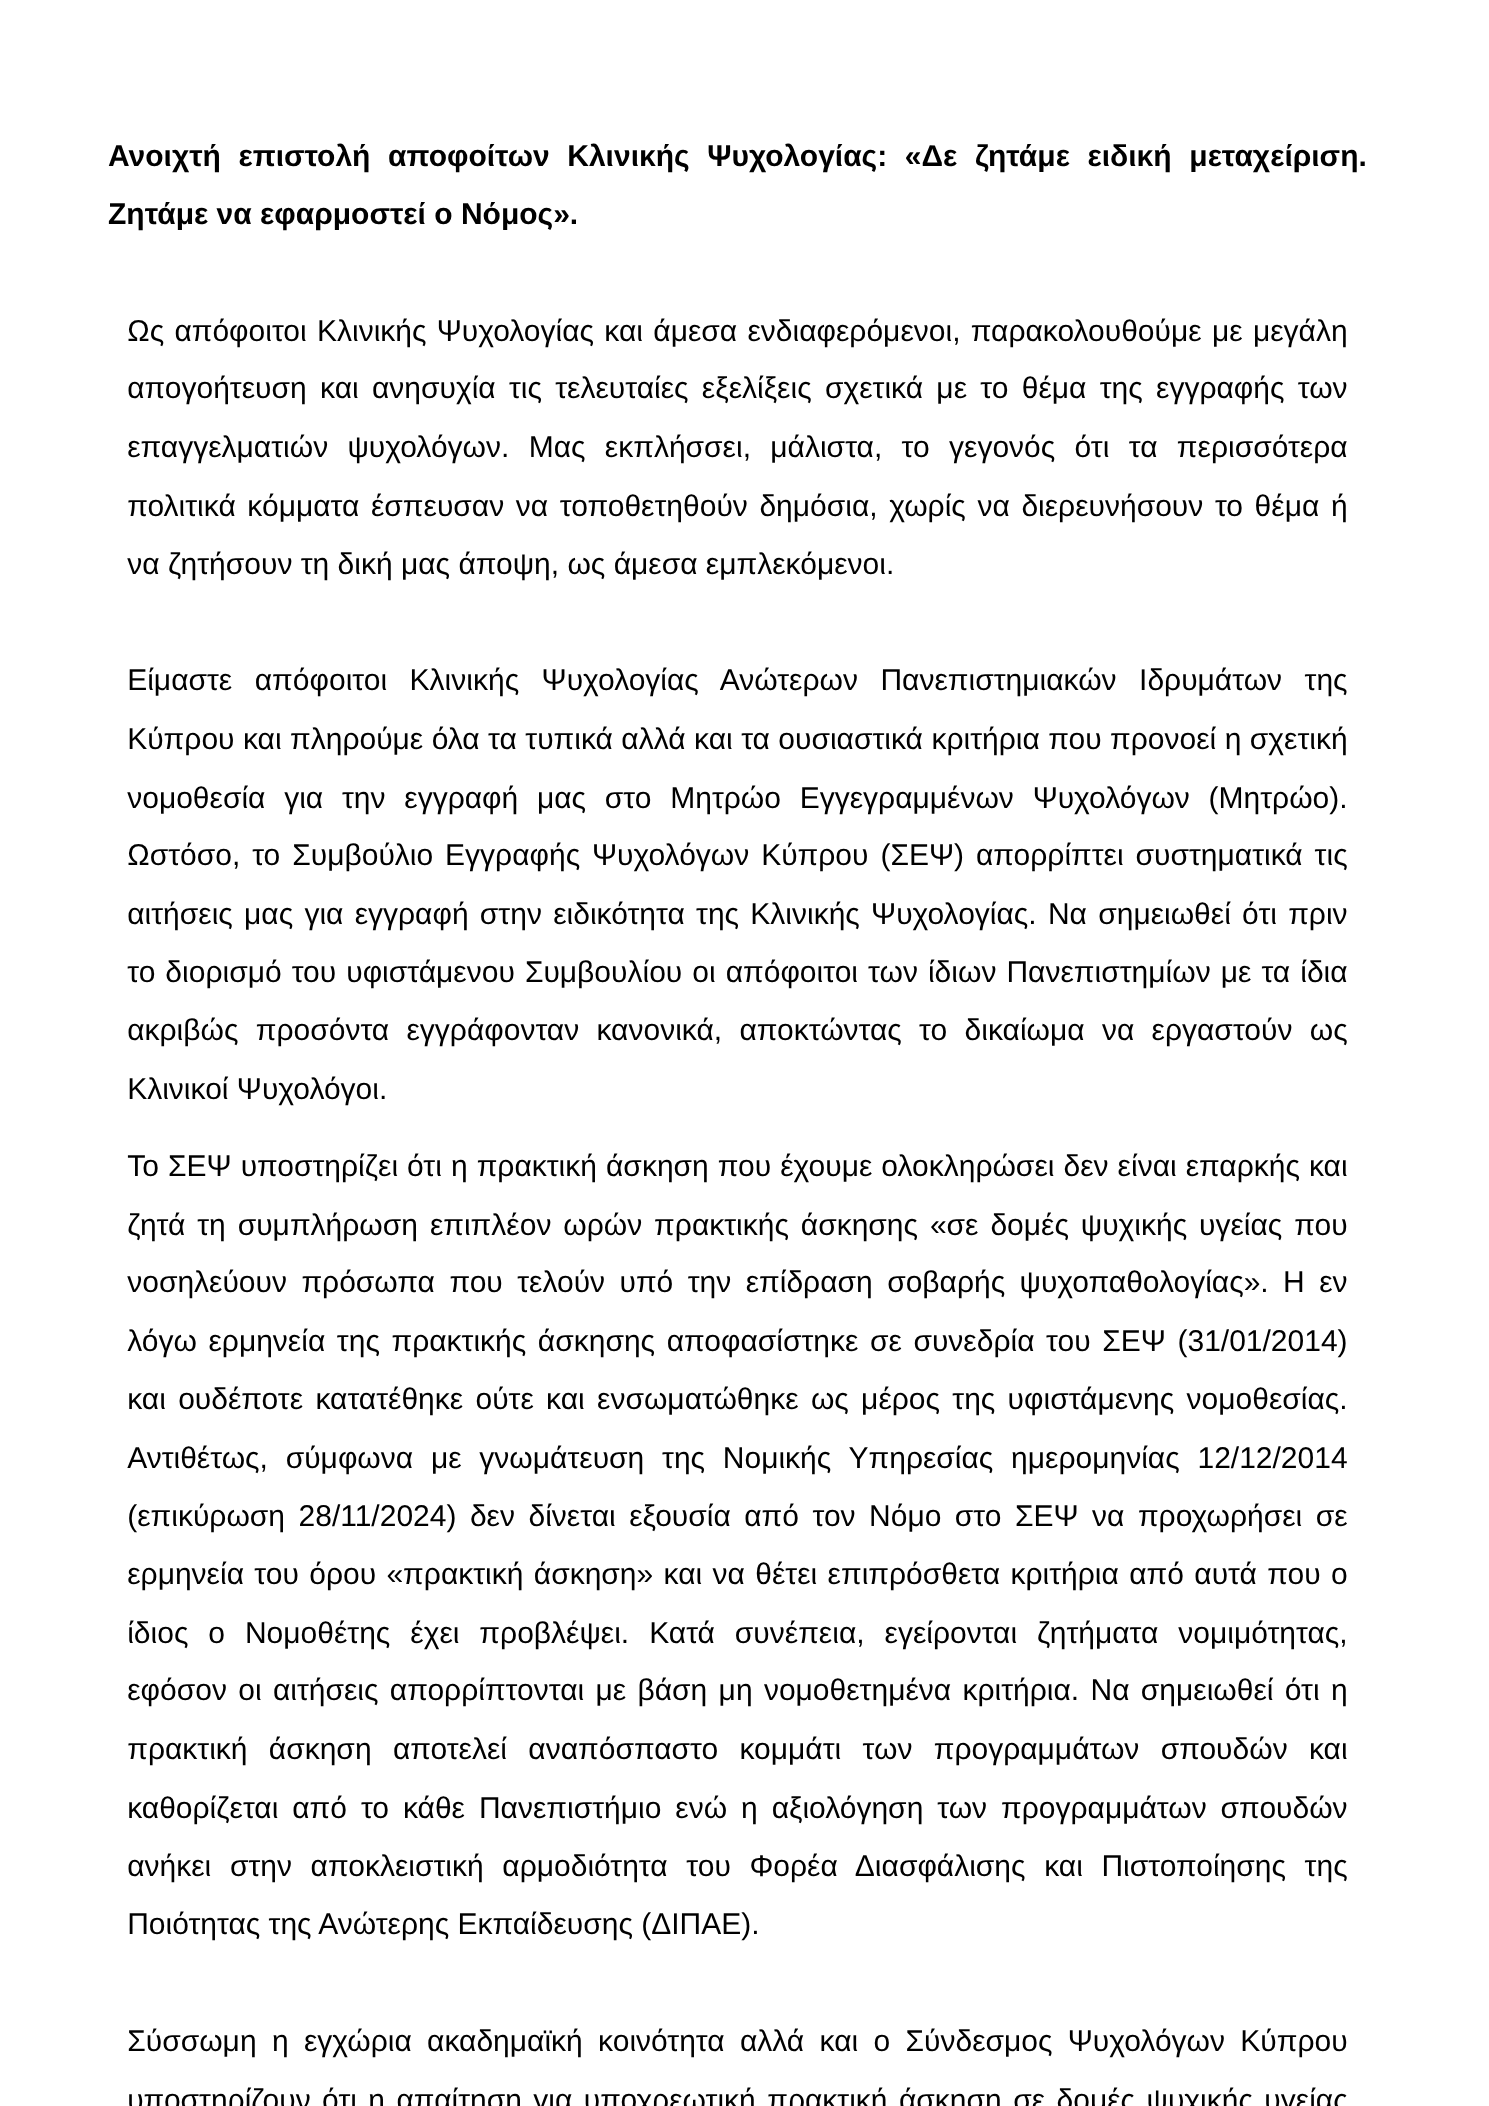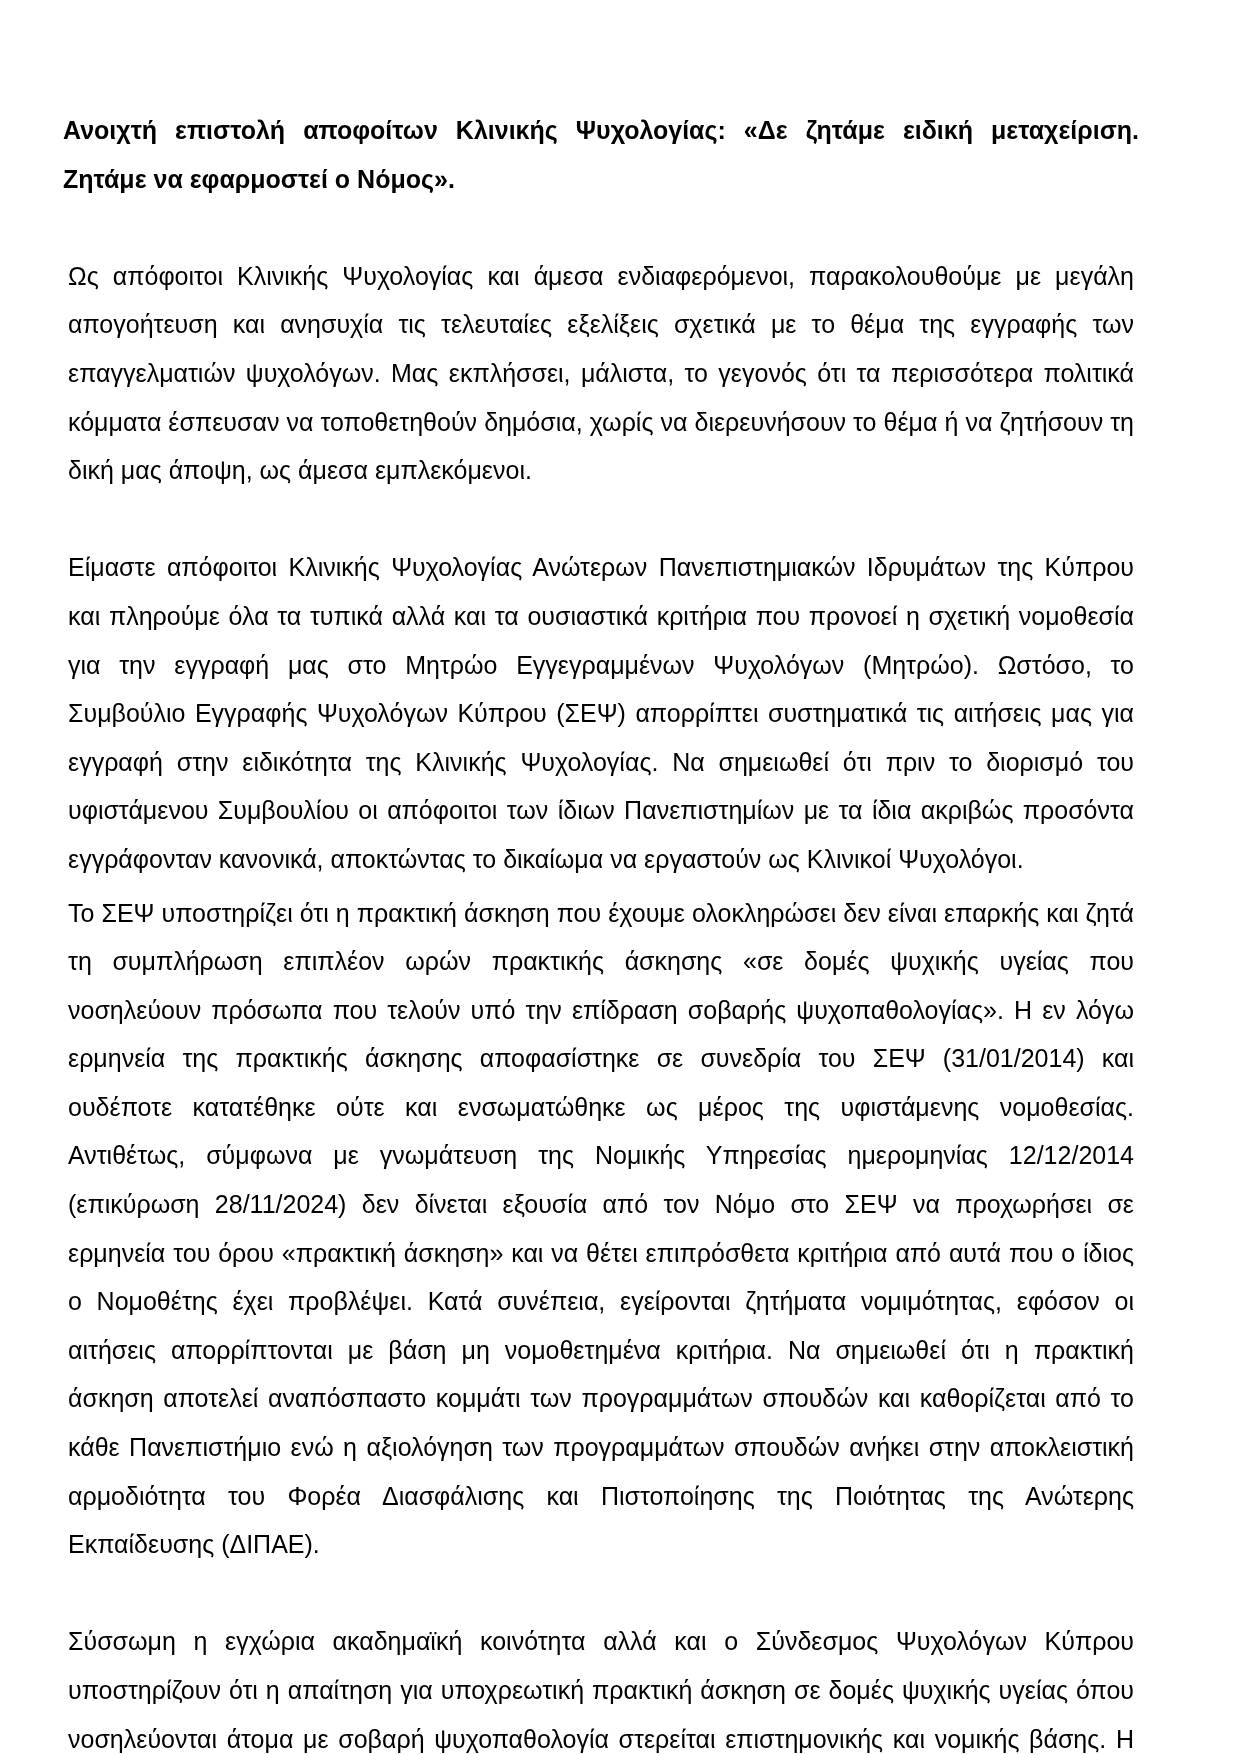--- a/index.html
+++ b/index.html
@@ -6,35 +6,35 @@
     margin: 0;
     padding: 0;
     background: #ffffff;
   }
   .page {
     position: relative;
     width: 1241px;
     height: 1755px;
     box-sizing: border-box;
     background: #ffffff;
-    padding: 106px 102px 0 63px;
+    padding: 106px 102px 0 90px;
     font-family: "Liberation Sans", "DejaVu Sans", sans-serif;
     font-size: 25px;
     line-height: 48.6px;
     color: #000000;
     text-align: justify;
     overflow: hidden;
   }
   .title {
     margin: 0;
     font-weight: bold;
     text-align: justify;
   }
   p.para {
-    margin: 5px;
+    margin: 16px;
     text-align: justify;
   }
   .gap-before {
     margin-top: 48.6px !important;
   }
 </style>
 </head>
 <body>
 
 <div class="page">

